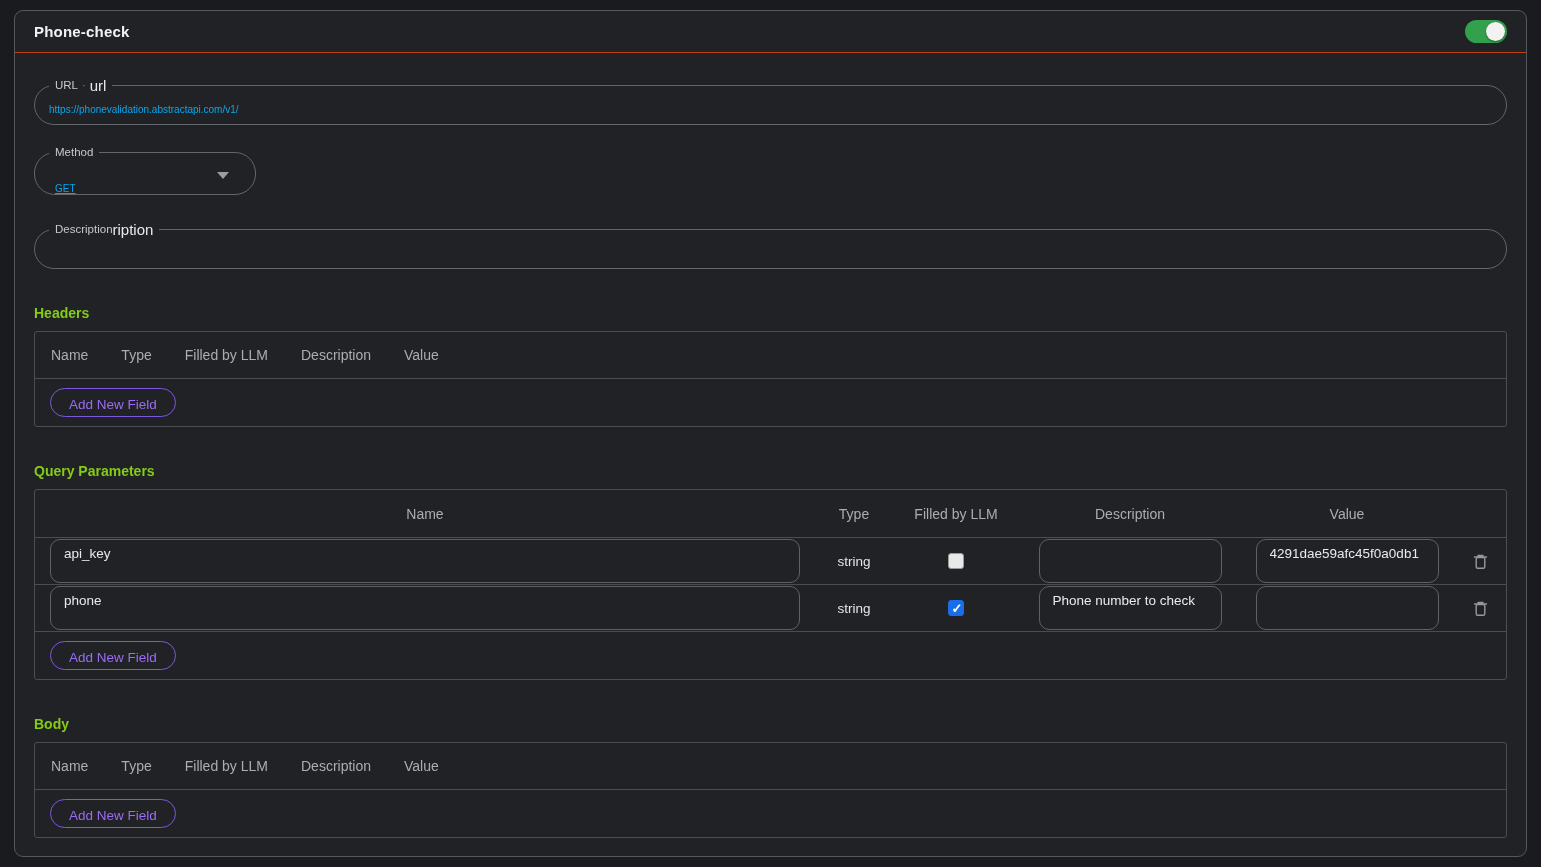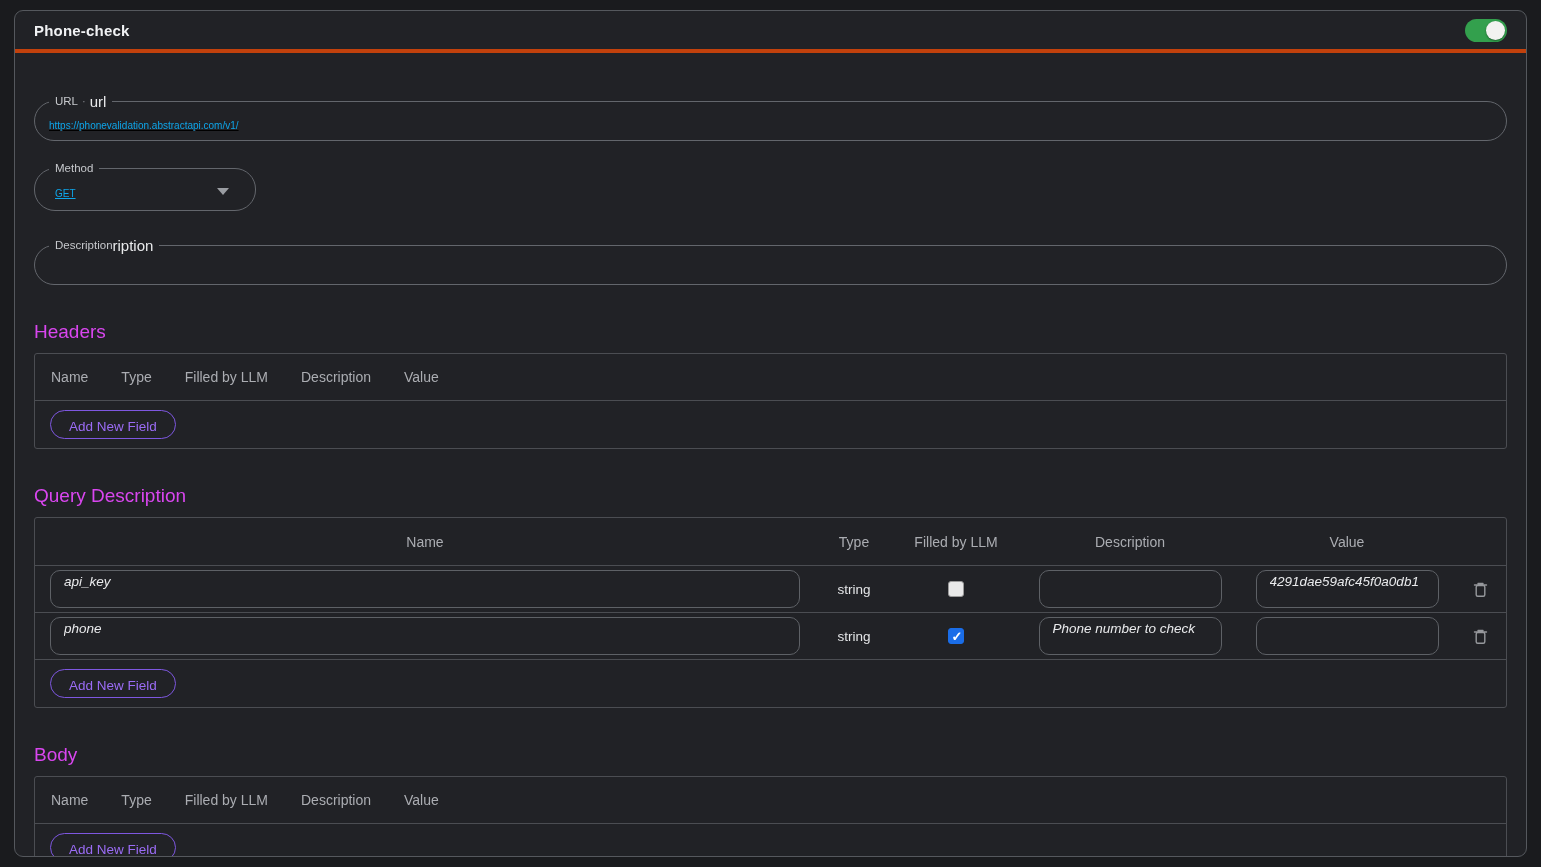--- a/index.html
+++ b/index.html
@@ -7,21 +7,21 @@
 
   .card {
     position:absolute; left:14px; top:10px; width:1513px; height:847px;
     background:#212226; border:1px solid #55585d; border-radius:9px;
     overflow:hidden;
   }
 
   
   .card-header {
     height:42px; display:flex; align-items:center; justify-content:space-between;
-    padding:0 19px; border-bottom:4px solid #c2410c;
+    padding:0 19px; border-bottom:1px solid #c2410c;
   }
   .card-title { font-size:15px; font-weight:700; color:#f1f2f4; letter-spacing:.2px; }
   .toggle {
     width:42px; height:23px; border-radius:12px; background:#33a04d;
     position:relative; cursor:pointer; border:none; display:inline-block;
   }
   .toggle .knob {
     position:absolute; top:2px; right:2px; width:19px; height:19px;
     border-radius:50%; background:#f2f2f0; box-shadow:0 1px 2px rgba(0,0,0,.4);
   }
@@ -38,32 +38,32 @@
     display:flex; align-items:flex-start; line-height:17px; white-space:nowrap;
   }
   .olabel .sm { font-size:11.5px; color:#c6c8cc; padding-top:2px; }
   .olabel .dot { font-size:11px; color:#9a9da2; margin:0 4px; opacity:.8; padding-top:2px; }
   .olabel .bg { font-size:15px; color:#e8e9eb; margin-top:2px; }
   .ofield .ovalue {
     width:100%; background:transparent; border:none; outline:none;
     color:#0ea5e9; font-size:10px; padding:8px 14px 0 14px;
     font-family:"Liberation Sans", sans-serif;
   }
-  .url-field { margin-top:48px;text-decoration:underline; }
-  .method-field { margin-top:27px; width:222px; height:43px; border-radius:21px; cursor:pointer; }
+  .url-field { margin-top:32px; }
+  .method-field { margin-top:27px; width:222px; height:43px; border-radius:21px; cursor:pointer;align-items:flex-end; }
   .method-field .ovalue { padding-left:20px;text-decoration:underline; }
   .desc-field { margin-top:34px; }
   .chevron-down {
     position:absolute; right:26px; top:19px;
     width:0; height:0; border-left:6px solid transparent; border-right:6px solid transparent;
     border-top:7px solid #9a9da2;
   }
 
   
-  .section-title { margin-top:36px; font-size:19px; font-weight:400; color:#d946ef; }
+  .section-title { margin-top:36px; font-size:14px; font-weight:700; color:#84cc16; }
   .tbl {
     margin-top:10px; border:1px solid #4b4d52; border-radius:3px;
   }
   .tbl-headrow {
     height:47px; display:flex; align-items:center;
     border-bottom:1px solid #4b4d52; color:#abadb2; font-size:14px;
   }
   .tbl-headrow.simple { padding-left:16px; gap:33px; }
   .tbl-btnrow { height:47px; display:flex; align-items:center; padding-left:15px; }
   .add-btn {
@@ -76,24 +76,23 @@
   .qp-row { display:flex; align-items:center; }
   .qp-headrow { height:48px; border-bottom:1px solid #4b4d52; color:#abadb2; font-size:14px; }
   .qp-datarow { height:47px; border-bottom:1px solid #4b4d52; }
   .col-name  { flex:1; padding:0 16px 0 15px; text-align:center; }
   .col-type  { width:76px; text-align:center; }
   .col-llm   { width:128px; display:flex; justify-content:center; }
   .col-desc  { width:220px; display:flex; justify-content:center; }
   .col-value { width:214px; display:flex; justify-content:center; }
   .col-trash { width:52px; display:flex; justify-content:center; }
   .cell-input {
-    height:38px; background:transparent; border:1px solid #5e6166; border-radius:10px;
+    height:44px; background:transparent; border:1px solid #5e6166; border-radius:10px;
     color:#e9eaec; font-size:13.5px; padding:0 10px 16px 13px; outline:none; width:100%;
     font-family:"Liberation Sans", sans-serif;
-    font-style:italic;
   }
   .cell-input.small { width:183px; }
   .type-text { color:#e4e5e7; font-size:13.5px; }
   input[type="checkbox"].llm-check {
     appearance:none; -webkit-appearance:none; width:16px; height:16px;
     background:#e9e9e9; border:1px solid #9a9a9a; border-radius:3px; cursor:pointer; position:relative;
   }
   input[type="checkbox"].llm-check:checked { background:#1a6de8; border-color:#1a6de8; }
   input[type="checkbox"].llm-check:checked::after {
     content:"✓"; position:absolute; left:2.5px; top:-0.5px; color:#fff; font-size:13px; font-weight:700;
@@ -145,21 +144,21 @@
         <span>Type</span>
         <span>Filled by LLM</span>
         <span>Description</span>
         <span>Value</span>
       </div>
       <div class="tbl-btnrow">
         <button class="add-btn">Add New Field</button>
       </div>
     </div>
 
-    <div class="section-title">Query Description</div>
+    <div class="section-title">Query Parameters</div>
     <div class="tbl">
       <div class="qp-row qp-headrow">
         <span class="col-name">Name</span>
         <span class="col-type">Type</span>
         <span class="col-llm">Filled by LLM</span>
         <span class="col-desc">Description</span>
         <span class="col-value">Value</span>
         <span class="col-trash"></span>
       </div>
 

